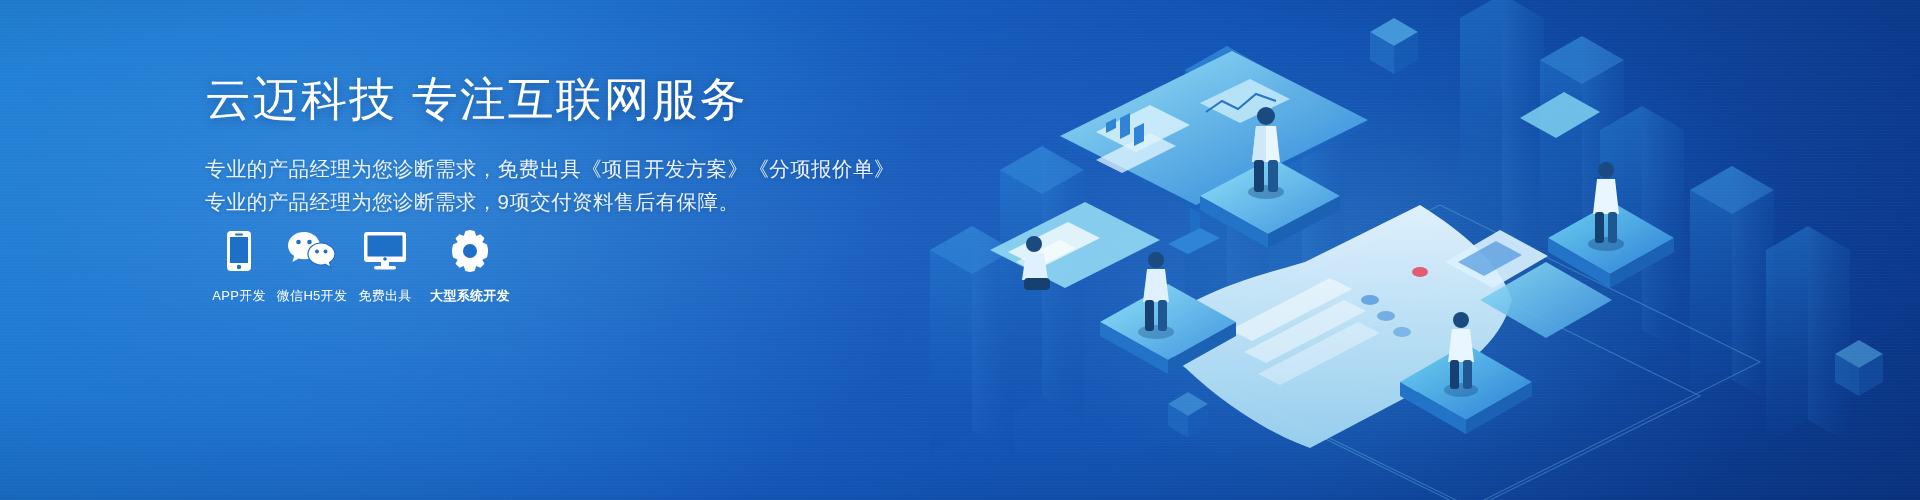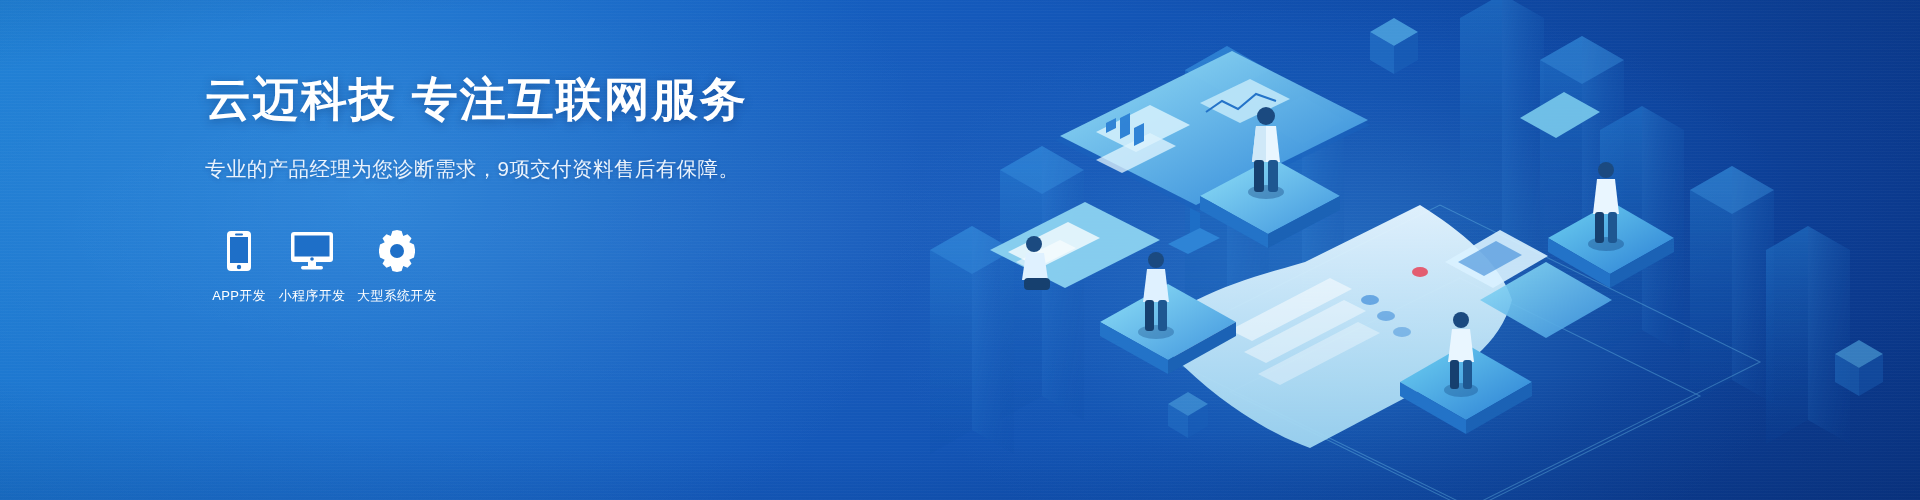--- a/index.html
+++ b/index.html
@@ -51,21 +51,21 @@
   .content {
     position: absolute;
     left: 205px;
     top: 72px;
     width: 760px;
     z-index: 6;
   }
   .headline {
     font-size: 46px;
     line-height: 1.18;
-    font-weight: bold;
+    font-weight: normal;
     color: #ffffff;
     letter-spacing: 2px;
     margin: 0 0 26px 0;
     text-shadow: 0 2px 10px rgba(5,35,90,0.35);
     white-space: nowrap;
   }
   .subline {
     font-size: 20.5px;
     line-height: 1.62;
     color: #eaf3fd;
@@ -98,21 +98,21 @@
     align-items: center;
     justify-content: center;
     margin-bottom: 13px;
   }
   .service .lbl {
     font-size: 13px;
     color: #ffffff;
     white-space: nowrap;
     letter-spacing: 0.3px;
   }
-  .service.wide { width: 96px; }
+  .service.wide { width: 96px; font-weight: bold; }
 
   
   .art {
     position: absolute;
     right: 0; top: 0;
     width: 1020px;
     height: 500px;
     z-index: 3;
     pointer-events: none;
   }
@@ -323,50 +323,66 @@
         <path d="M8,23 L26,23 L30,50 L4,50 Z" fill="#dff1ff"></path>
         <rect x="6" y="48" width="26" height="12" rx="4" fill="#16406f"></rect>
       </g>
     </g>
   </svg>
 
   <div class="vignette"></div>
 
   <div class="content">
     <h1 class="headline">云迈科技 专注互联网服务</h1>
+    <p class="subline">专业的产品经理为您诊断需求，免费出具《项目开发方案》《分项报价单》</p>
     <p class="subline">专业的产品经理为您诊断需求，9项交付资料售后有保障。</p>
   </div>
 
   <div class="services">
 
     <div class="service">
       <span class="ico">
         <svg width="26" height="42" viewBox="0 0 26 42">
           <rect x="1" y="1" width="24" height="40" rx="4" fill="#ffffff"></rect>
           <rect x="4" y="7" width="18" height="26" fill="#1e6fc8"></rect>
           <rect x="9" y="3.6" width="8" height="2" rx="1" fill="#1e6fc8"></rect>
           <circle cx="13" cy="37" r="2.2" fill="#1e6fc8"></circle>
         </svg>
       </span>
       <span class="lbl">APP开发</span>
     </div>
 
 
+    <div class="service">
+      <span class="ico">
+        <svg width="50" height="42" viewBox="0 0 50 42">
+          <path d="M17,2 C8,2 1,8 1,15.5 C1,19.8 3.4,23.5 7.2,26 L5.4,32 L11.8,28.6
+                   C13.4,29.1 15.2,29.3 17,29.3 C26,29.3 33,23.3 33,15.8 C33,8.3 26,2 17,2 Z" fill="#ffffff"></path>
+          <circle cx="11.5" cy="12" r="2.3" fill="#1e6fc8"></circle>
+          <circle cx="22.5" cy="12" r="2.3" fill="#1e6fc8"></circle>
+          <path d="M34,13 C26.8,13 21,17.9 21,24 C21,30.1 26.8,35 34,35 C35.6,35 37.1,34.8 38.5,34.4
+                   L44,37.5 L42.6,32.4 C45.8,30.3 48,27.4 48,24 C48,17.9 41.2,13 34,13 Z" fill="#ffffff" stroke="#1e6fc8" stroke-width="1.2"></path>
+          <circle cx="30" cy="21.5" r="1.9" fill="#1e6fc8"></circle>
+          <circle cx="38.5" cy="21.5" r="1.9" fill="#1e6fc8"></circle>
+        </svg>
+      </span>
+      <span class="lbl">微信H5开发</span>
+    </div>
 
     <div class="service">
       <span class="ico">
         <svg width="44" height="40" viewBox="0 0 44 40">
           <rect x="1" y="1" width="42" height="30" rx="3" fill="#ffffff"></rect>
           <rect x="4.5" y="4.5" width="35" height="21" fill="#1e6fc8"></rect>
           <circle cx="22" cy="28" r="1.8" fill="#1e6fc8"></circle>
           <rect x="18" y="31" width="8" height="4" fill="#ffffff"></rect>
           <rect x="11" y="35" width="22" height="3.4" rx="1.7" fill="#ffffff"></rect>
         </svg>
       </span>
-      <span class="lbl">小程序开发</span>
+      <span class="lbl">免费出具</span>
     </div>
 
     <div class="service wide">
       <span class="ico">
         <svg width="42" height="42" viewBox="0 0 42 42">
           <path d="M21,0 L25.6,1.0 L27.2,6.0 L31.5,4.2 L35.5,8.2 L33.3,12.3
                    L38.0,14.4 L39.0,19.6 L39.0,22.4 L38.0,27.6 L33.3,29.7
                    L35.5,33.8 L31.5,37.8 L27.2,36.0 L25.6,41.0 L21,42 L16.4,41.0
                    L14.8,36.0 L10.5,37.8 L6.5,33.8 L8.7,29.7 L4.0,27.6
                    L3.0,22.4 L3.0,19.6 L4.0,14.4 L8.7,12.3 L6.5,8.2

